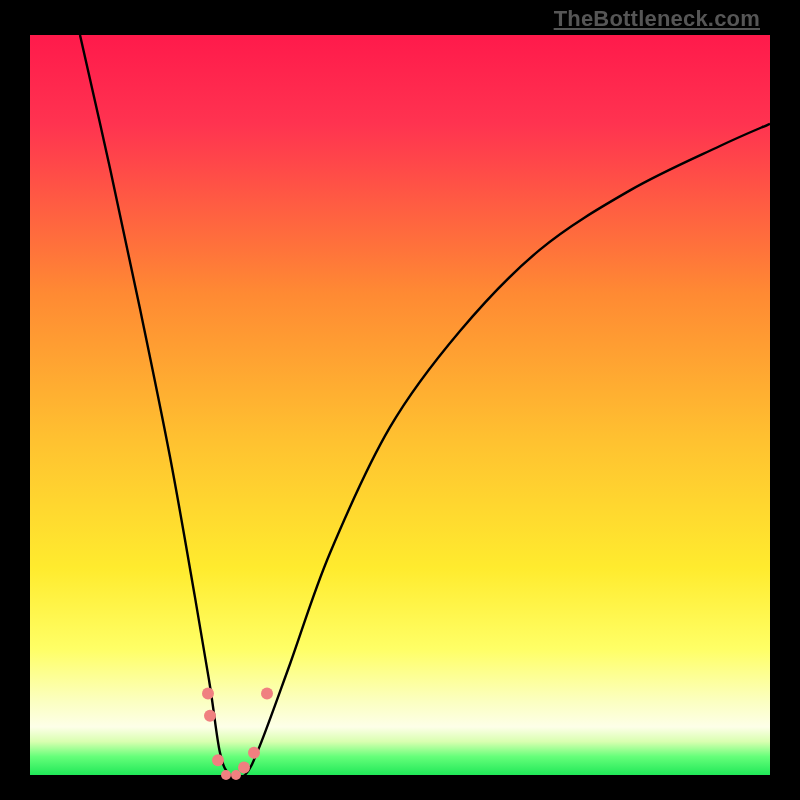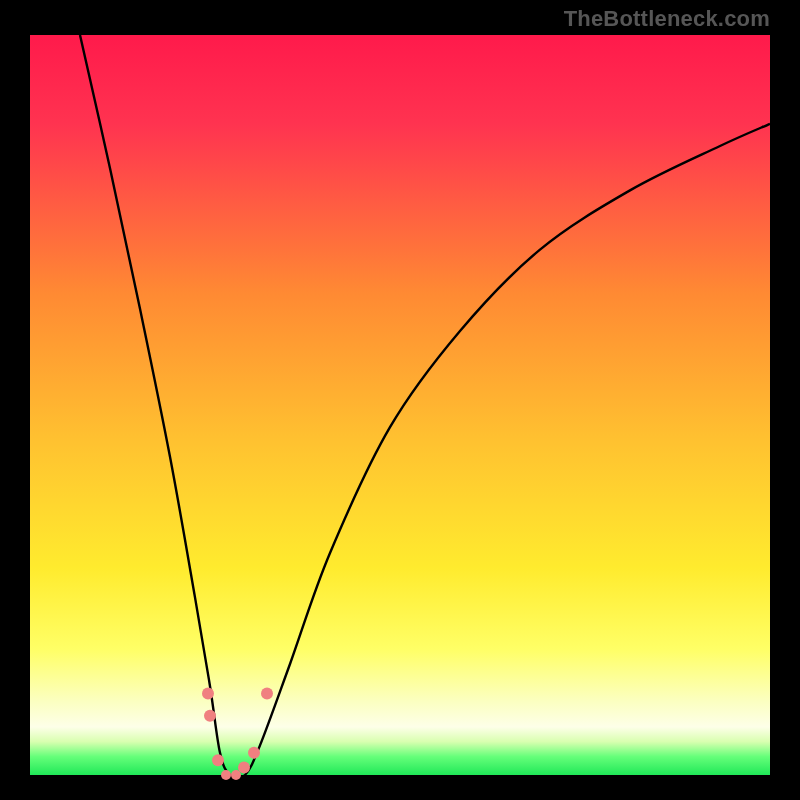--- a/index.html
+++ b/index.html
@@ -20,26 +20,27 @@
   .gradient-bg {
     position: absolute;
     left: 0;
     top: 0;
     width: 100%;
     height: 100%;
   }
   .watermark {
     position: absolute;
     top: 6px;
-    right: 30px;
+    right: 40px;
     font-family: Arial, Helvetica, sans-serif;
     font-size: 22px;
     font-weight: 600;
     color: #565656;
     letter-spacing: 0.2px;
+    text-decoration: underline;
   }
   svg.curve {
     position: absolute;
     left: 0;
     top: 0;
     width: 100%;
     height: 100%;
     overflow: visible;
   }
 </style>

